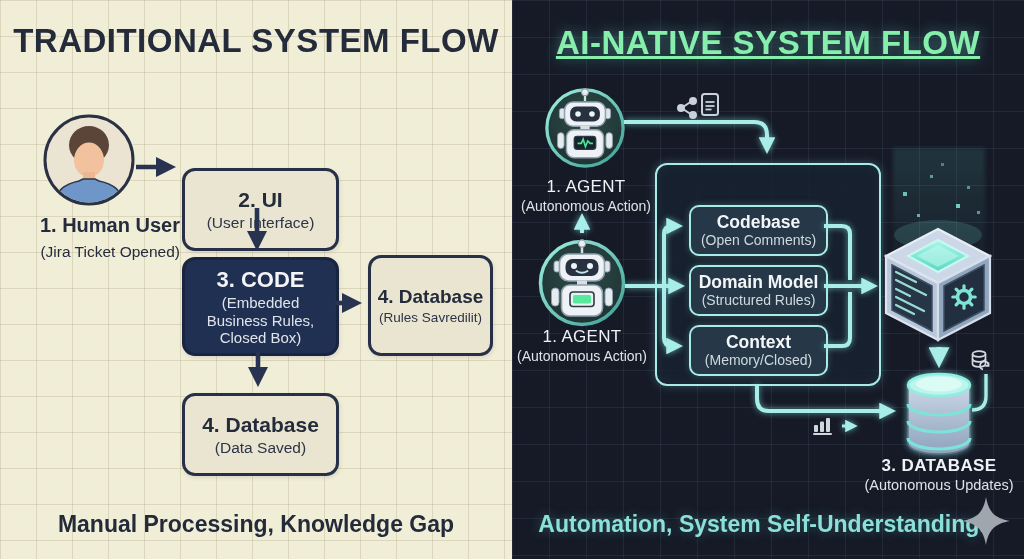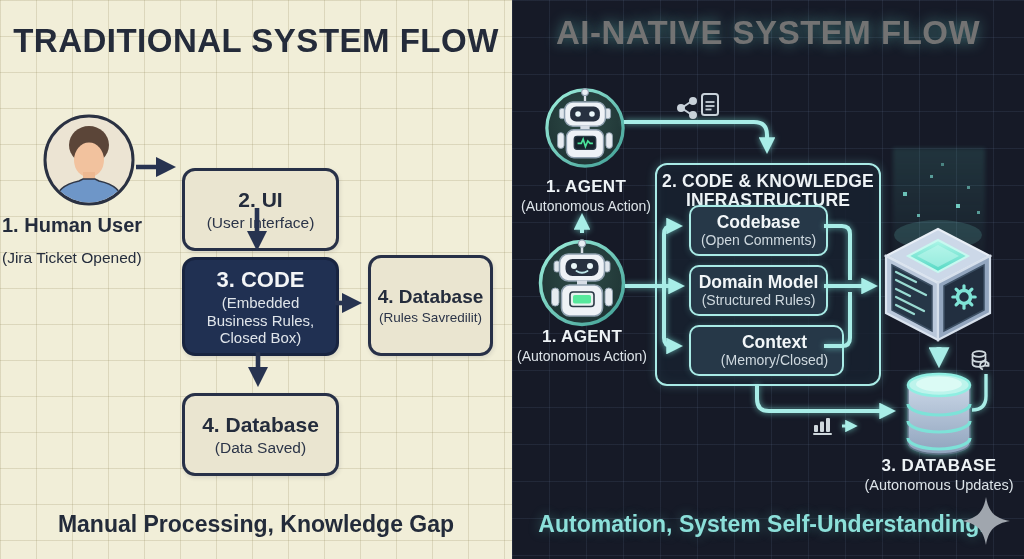--- a/index.html
+++ b/index.html
@@ -25,64 +25,64 @@
     background-size:37px 37px;
   }
   .glow-column{
     position:absolute;left:893px;top:148px;width:92px;height:130px;
     background:linear-gradient(180deg, rgba(110,235,215,.13), rgba(110,235,215,.05) 65%, transparent);
     filter:blur(2px);
   }
   
   .l-title{position:absolute;left:0;top:22px;width:512px;text-align:center;
     font-size:33px;font-weight:800;letter-spacing:.5px;color:#242b3a;}
-  .r-title{position:absolute;left:512px;top:14px;width:512px;text-align:center;
-    font-size:33px;font-weight:800;letter-spacing:.5px;color:#737373;
-    text-shadow:0 0 14px rgba(120,235,220,.45);}
+  .r-title{position:absolute;left:512px;top:24px;width:512px;text-align:center;
+    font-size:33px;font-weight:800;letter-spacing:.5px;color:#86efac;
+    text-shadow:0 0 14px rgba(120,235,220,.45);text-decoration:underline;}
   .l-caption{position:absolute;left:0;top:511px;width:512px;text-align:center;
     font-size:23px;font-weight:700;color:#232b3a;}
   .r-caption{position:absolute;left:512px;top:511px;width:500px;text-align:center;
     font-size:23px;font-weight:700;color:#8ce0da;text-shadow:0 0 12px rgba(110,225,210,.35);}
   
   .lbox{position:absolute;display:flex;flex-direction:column;justify-content:center;
     align-items:center;text-align:center;border:3px solid #273047;border-radius:13px;
     background:#eae5d0;box-shadow:1px 2px 4px rgba(40,45,60,.12);}
   .lbox .lab{font-size:21px;font-weight:700;color:#242c3c;line-height:1.15;}
   .lbox .sub{font-size:15.5px;color:#2b3448;line-height:1.15;margin-top:2px;}
   .box-ui{left:182px;top:128px;width:151px;height:77px;margin-top:40px;}
   .box-code{left:182px;top:257px;width:151px;height:93px;background:#203052;border-color:#182440;}
   .box-code .lab{color:#f3f5f7;font-size:22px;}
   .box-code .sub{color:#dfe4ea;font-size:15px;padding:0 6px;}
   .box-dbside{left:368px;top:255px;width:119px;height:95px;}
   .box-dbside .lab{font-size:19px;}
   .box-dbside .sub{font-size:13.5px;}
   .box-dbbot{left:182px;top:393px;width:151px;height:77px;}
-  .human-label{position:absolute;left:2px;top:214px;width:178px;text-align:left;color:#242c3c;}
+  .human-label{position:absolute;left:2px;top:214px;width:178px;text-align:right;color:#242c3c;}
   .human-label .lab{font-size:20px;font-weight:700;}
-  .human-label .sub{font-size:15.5px;margin-top:12px;}
+  .human-label .sub{font-size:15.5px;margin-top:6px;}
   
   .agent-label{position:absolute;width:184px;text-align:center;color:#eef3f6;}
-  .agent-label .lab{font-size:17px;font-weight:700;letter-spacing:.3px;}
+  .agent-label .lab{font-size:17px;font-weight:400;letter-spacing:.3px;}
   .agent-label .sub{font-size:14px;color:#dde4e9;margin-top:1px;}
   .a1-label{left:494px;top:177px;}
   .a2-label{left:490px;top:327px;}
   .infra-box{position:absolute;left:655px;top:163px;width:222px;height:219px;
     border:2.5px solid #a9ebe6;border-radius:12px;background:rgba(24,33,48,.88);
     box-shadow:0 0 10px rgba(130,235,225,.28), inset 0 0 14px rgba(130,235,225,.06);}
   .infra-title{position:absolute;left:0;top:7px;width:100%;text-align:center;
     color:#eef3f6;font-size:17.5px;font-weight:700;line-height:1.08;letter-spacing:.2px;}
   .subbox{position:absolute;left:32px;width:135px;height:47px;border:2px solid #a9ebe6;
     border-radius:10px;background:#263848;display:flex;flex-direction:column;
     justify-content:center;align-items:center;text-align:center;
     box-shadow:0 0 7px rgba(130,235,225,.25);}
   .subbox .lab{font-size:17.5px;font-weight:700;color:#f2f6f8;line-height:1.05;}
   .subbox .sub{font-size:14px;color:#cfd9df;line-height:1.05;margin-top:1px;}
   .sb-codebase{top:40px;}
   .sb-domain{top:100px;}
-  .sb-context{top:160px;padding-left:16px;}
+  .sb-context{top:160px;}
   .db-label{position:absolute;left:829px;top:456px;width:220px;text-align:center;color:#eef3f6;}
   .db-label .lab{font-size:17px;font-weight:800;letter-spacing:.4px;}
   .db-label .sub{font-size:14.5px;color:#dde4e9;margin-top:1px;}
   
   .overlay{position:absolute;left:0;top:0;width:1024px;height:559px;pointer-events:none;}
   .teal-glow{filter:drop-shadow(0 0 3px rgba(130,240,228,.65));}
 </style>
 </head>
 <body>
 
@@ -126,24 +126,20 @@
     <div class="lab">1. AGENT</div>
     <div class="sub">(Autonomous Action)</div>
   </div>
 
   <div class="agent-label a2-label">
     <div class="lab">1. AGENT</div>
     <div class="sub">(Autonomous Action)</div>
   </div>
 
   <div class="infra-box">
-    <div class="infra-title">
-      <div>2. CODE &amp; KNOWLEDGE</div>
-      <div>INFRASTRUCTURE</div>
-    </div>
     <div class="subbox sb-codebase">
       <div class="lab">Codebase</div>
       <div class="sub">(Open Comments)</div>
     </div>
     <div class="subbox sb-domain">
       <div class="lab">Domain Model</div>
       <div class="sub">(Structured Rules)</div>
     </div>
     <div class="subbox sb-context">
       <div class="lab">Context</div>

